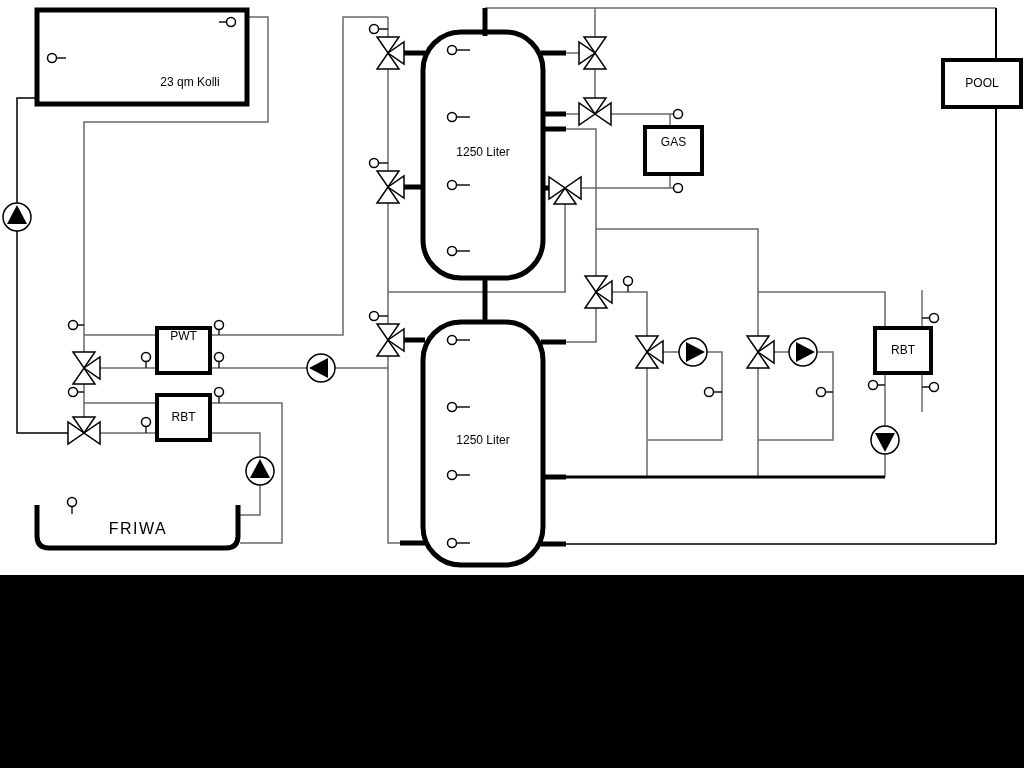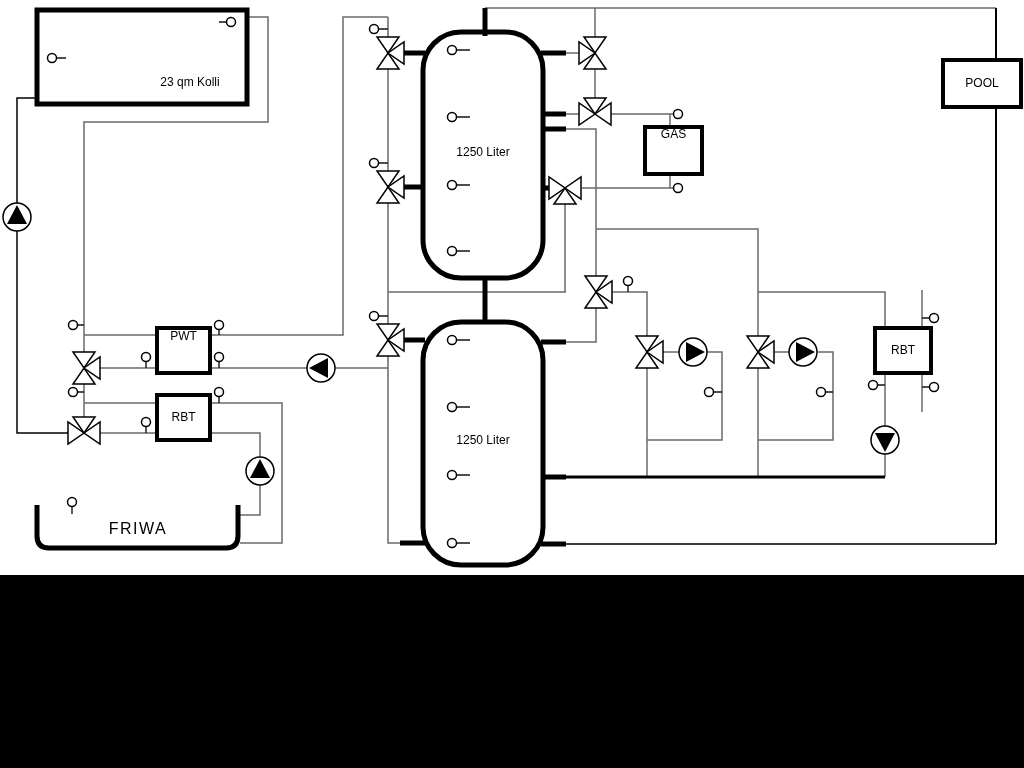--- a/index.html
+++ b/index.html
@@ -207,21 +207,21 @@
       <use href="#sensor" x="821" y="392"></use>
       <use href="#sensor" x="873" y="385"></use>
       <use href="#sensor" x="934" y="318"></use>
       <use href="#sensor" x="934" y="387"></use>
     </g>
   </svg>
 
   <div class="lbl" style="left:140px;top:74px;width:100px;">23 qm Kolli</div>
   <div class="lbl" style="left:423px;top:144px;width:120px;">1250 Liter</div>
   <div class="lbl" style="left:423px;top:432px;width:120px;">1250 Liter</div>
-  <div class="lbl" style="left:645px;top:126px;width:57px;">GAS</div>
+  <div class="lbl" style="left:645px;top:134px;width:57px;">GAS</div>
   <div class="lbl" style="left:943px;top:75px;width:78px;">POOL</div>
   <div class="lbl" style="left:157px;top:328px;width:53px;">PWT</div>
   <div class="lbl" style="left:157px;top:409px;width:53px;">RBT</div>
   <div class="lbl" style="left:875px;top:342px;width:56px;">RBT</div>
   <div class="lbl pool" style="left:98px;top:521px;width:80px;">FRIWA</div>
 
   <div id="bottom-band"></div>
 </div>
 
 </body></html>

